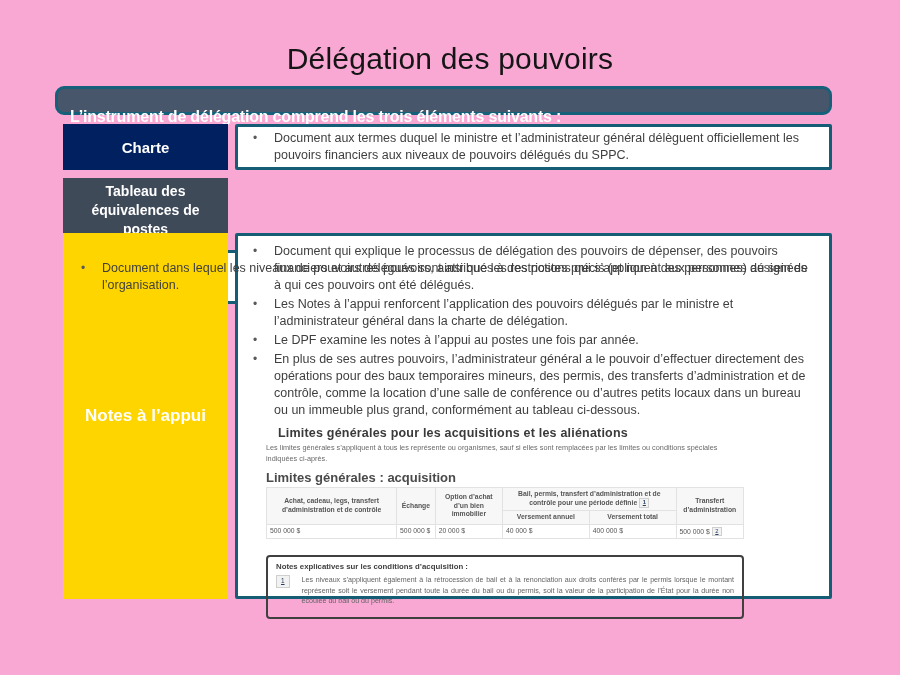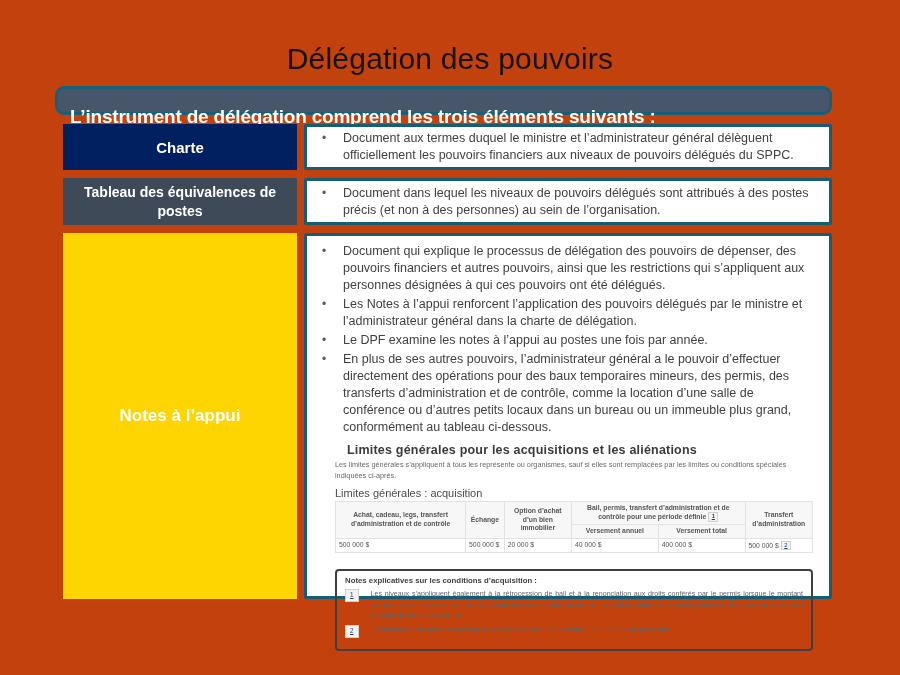--- a/index.html
+++ b/index.html
@@ -1,64 +1,64 @@
 <!DOCTYPE html>
 <html><head>
 <meta charset="utf-8">
 <style>
   html,body{margin:0;padding:0;background:#e9e9e9;}
   .slide{
-    position:relative;width:900px;height:675px;background:#c2410c;margin:0 auto;
+    position:relative;width:900px;height:675px;background:#f9a8d4;margin:0 auto;
     font-family:"Liberation Sans", sans-serif;overflow:hidden;
   }
   .slide-title{
     position:absolute;top:42px;left:0;width:100%;text-align:center;
     font-size:30px;color:#151515;letter-spacing:.2px;
   }
   .banner{
     position:absolute;left:55px;top:86px;width:777px;height:29px;box-sizing:border-box;
     background:#47566B;border:3px solid #17607A;border-radius:9px;
     display:flex;align-items:center;padding:0 12px;
   }
-  .banner span{color:#ffffff;font-weight:bold;font-size:19px;letter-spacing:-.2px;margin-top:32px;}
+  .banner span{color:#ffffff;font-weight:bold;font-size:16px;letter-spacing:-.2px;margin-top:32px;}
   .rows{
     position:absolute;left:63px;top:124px;width:769px;
     display:flex;flex-direction:column;gap:8px;
   }
   .row{display:flex;gap:7px;}
   .label-box{
-    width:234px;flex-shrink:0;display:flex;align-items:center;justify-content:center;
+    width:165px;flex-shrink:0;display:flex;align-items:center;justify-content:center;
     color:#ffffff;font-weight:bold;text-align:center;padding:4px 12px;box-sizing:border-box;
   }
   .label-navy{background:#002060;font-size:15px;}
   .label-slate{background:#3F4A59;font-size:14px;line-height:1.35;}
   .label-yellow{background:#FFD500;font-size:17px;}
   .content-box{
     flex:1;background:#ffffff;border:3px solid #145D74;border-radius:2px;
     box-sizing:border-box;padding:5px 12px 5px 6px;
   }
   .row1{height:46px;}
-  .row2{height:47px;}
+  .row2{height:47px;flex-direction:column;}
   .row3{height:366px;}
   ul.bullets{list-style:none;margin:0;padding:0;}
   ul.bullets li{
     position:relative;padding-left:30px;margin:2px 0;
     font-size:12.5px;line-height:1.36;color:#3F3F3F;
   }
   ul.bullets li::before{
     content:"•";position:absolute;left:9px;top:0;color:#595959;font-size:12px;
   }
   .row1 .content-box,.row2 .content-box{display:flex;align-items:center;}
   
   .doc{
     margin:7px 0 0 22px;width:478px;color:#5c5c5c;
   }
   .doc-title{font-size:12.5px;font-weight:bold;color:#3a3a3a;letter-spacing:.2px;margin:0 0 3px 0;padding-left:12px;}
   .doc-intro{font-size:7.3px;line-height:1.5;color:#6a6a6a;margin:0 0 5px 0;}
-  .doc-caption{font-size:11px;font-weight:normal;color:#4a4a4a;margin:0 0 2px 0;}
+  .doc-caption{font-size:13px;font-weight:bold;color:#4a4a4a;margin:0 0 2px 0;}
   table.limits{border-collapse:collapse;width:100%;font-size:6.8px;color:#555;}
   table.limits th{
     background:#f7f7f7;border:1px solid #e2e2e2;font-weight:bold;
     padding:2px 3px;text-align:center;line-height:1.25;vertical-align:middle;
   }
   table.limits td{
     background:#ffffff;border:1px solid #e2e2e2;padding:2px 3px;text-align:left;vertical-align:top;
   }
   .fn-ref{
     display:inline-block;font-size:5.8px;line-height:1;padding:1px 2.5px;
@@ -146,24 +146,20 @@
             </tr>
           </tbody>
             </table>
 
           <div class="notes-box">
             <p class="notes-title">Notes explicatives sur les conditions d’acquisition :</p>
             <div class="note-row">
               <span class="note-num">1</span>
               <span class="note-text">Les niveaux s’appliquent également à la rétrocession de bail et à la renonciation aux droits conférés par le permis lorsque le montant représente soit le versement pendant toute la durée du bail ou du permis, soit la valeur de la participation de l’État pour la durée non écoulée du bail ou du permis.</span>
             </div>
-            <div class="note-row">
-              <span class="note-num">2</span>
-              <span class="note-text">Ce montant inclut aussi le transfert de la responsabilité administrative pour un bail ou un permis.</span>
-            </div>
           </div>
         </div>
 
       </div>
     </div>
 
   </div>
 </div>
 
 </body></html>

